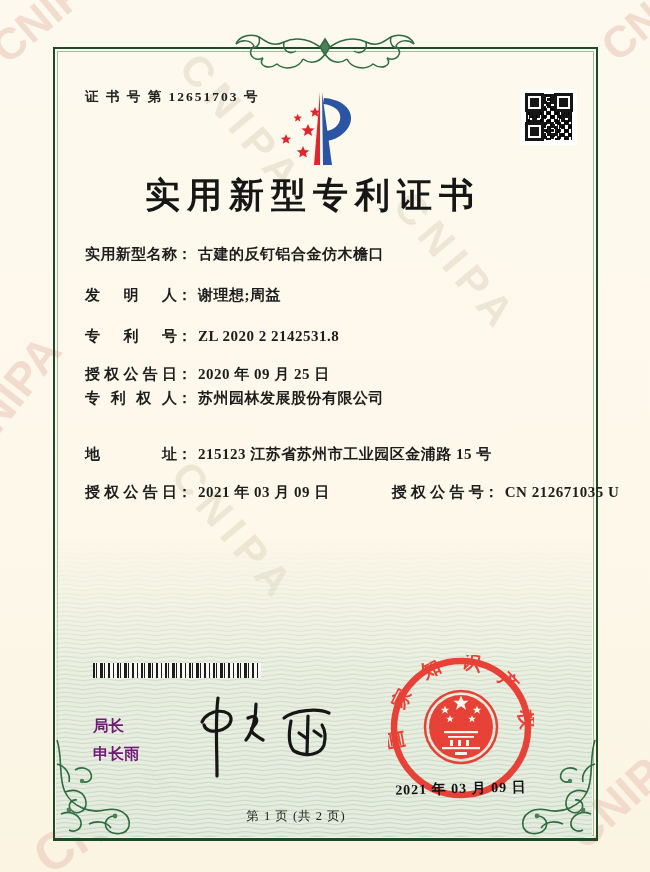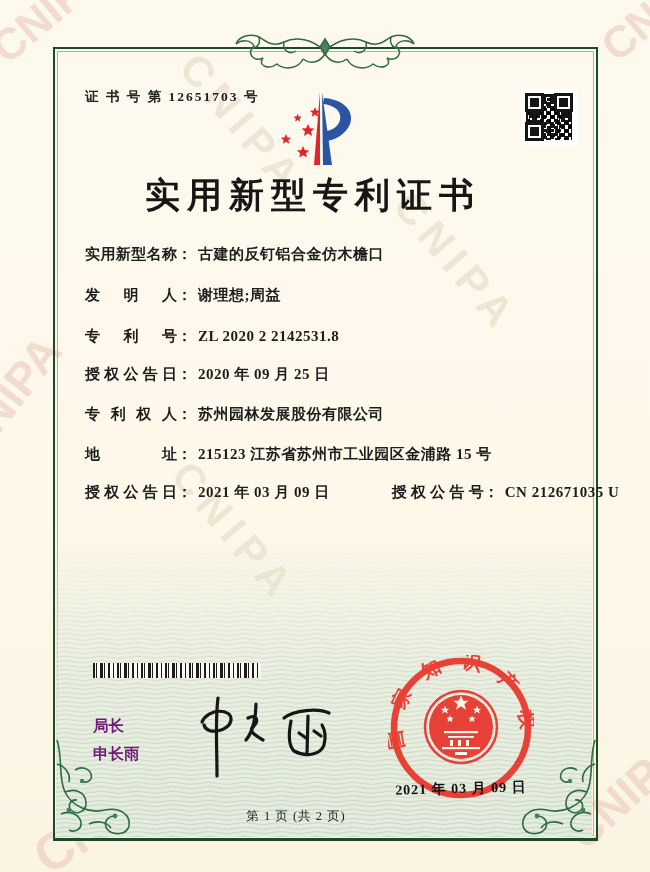--- a/index.html
+++ b/index.html
@@ -145,21 +145,21 @@
 </div>
 <div class="frow" style="top:286px;">
   <span class="flabel">发明人</span><span class="colon">：</span><span class="fval">谢理想;周益</span>
 </div>
 <div class="frow" style="top:327px;">
   <span class="flabel">专利号</span><span class="colon">：</span><span class="fval">ZL 2020 2 2142531.8</span>
 </div>
 <div class="frow" style="top:365px;">
   <span class="flabel">授权公告日</span><span class="colon">：</span><span class="fval">2020 年 09 月 25 日</span>
 </div>
-<div class="frow" style="top:405px;">
+<div class="frow" style="top:389px;">
   <span class="flabel">专利权人</span><span class="colon">：</span><span class="fval">苏州园林发展股份有限公司</span>
 </div>
 <div class="frow" style="top:445px;">
   <span class="flabel">地址</span><span class="colon">：</span><span class="fval">215123 江苏省苏州市工业园区金浦路 15 号</span>
 </div>
 <div class="frow" style="top:483px;">
   <span class="flabel">授权公告日</span><span class="colon">：</span><span class="fval">2021 年 03 月 09 日</span><span class="fpair2"><span class="flabel">授权公告号</span><span class="colon">：</span><span class="fval">CN 212671035 U</span></span>
 </div>
 
 <div class="bodytext">

